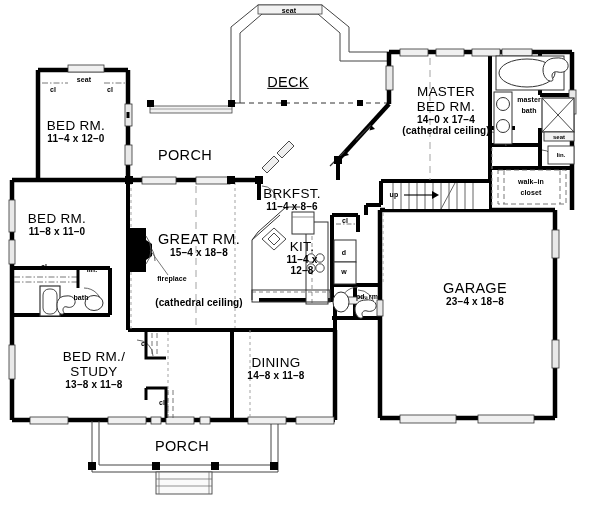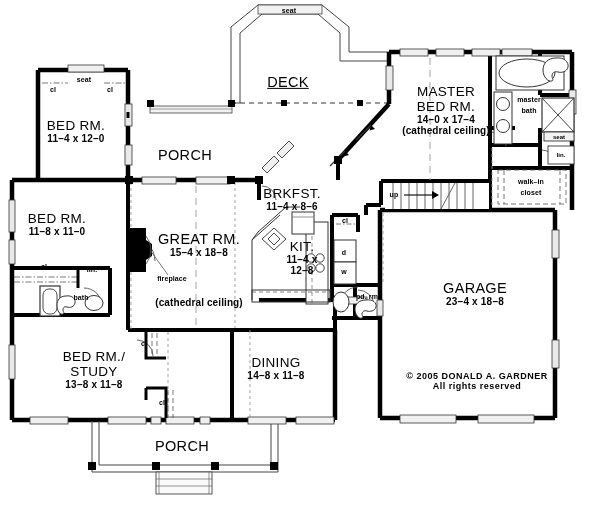--- a/index.html
+++ b/index.html
@@ -502,18 +502,14 @@
   <div class="lbl tiny" style="left:368px; top:297px;">pd. rm.</div>
   <div class="lbl tiny" style="left:289px; top:11px;">seat</div>
   <div class="lbl tiny" style="left:394px; top:195px;">up</div>
   <div class="lbl tiny" style="left:529px; top:100px;">master</div>
   <div class="lbl tiny" style="left:529px; top:111px;">bath</div>
   <div class="lbl tiny-sm" style="left:559px; top:137px;">seat</div>
   <div class="lbl tiny-sm" style="left:561px; top:155px;">lin.</div>
   <div class="lbl tiny" style="left:531px; top:182px;">walk–in</div>
   <div class="lbl tiny" style="left:531px; top:193px;">closet</div>
 
-  <div class="lbl stack" style="left:477px; top:381px;">
-    <div class="copy-line">© 2005  DONALD  A.  GARDNER</div>
-    <div class="copy-line">All  rights  reserved</div>
-  </div>
 
 </div>
 
 </body></html>

